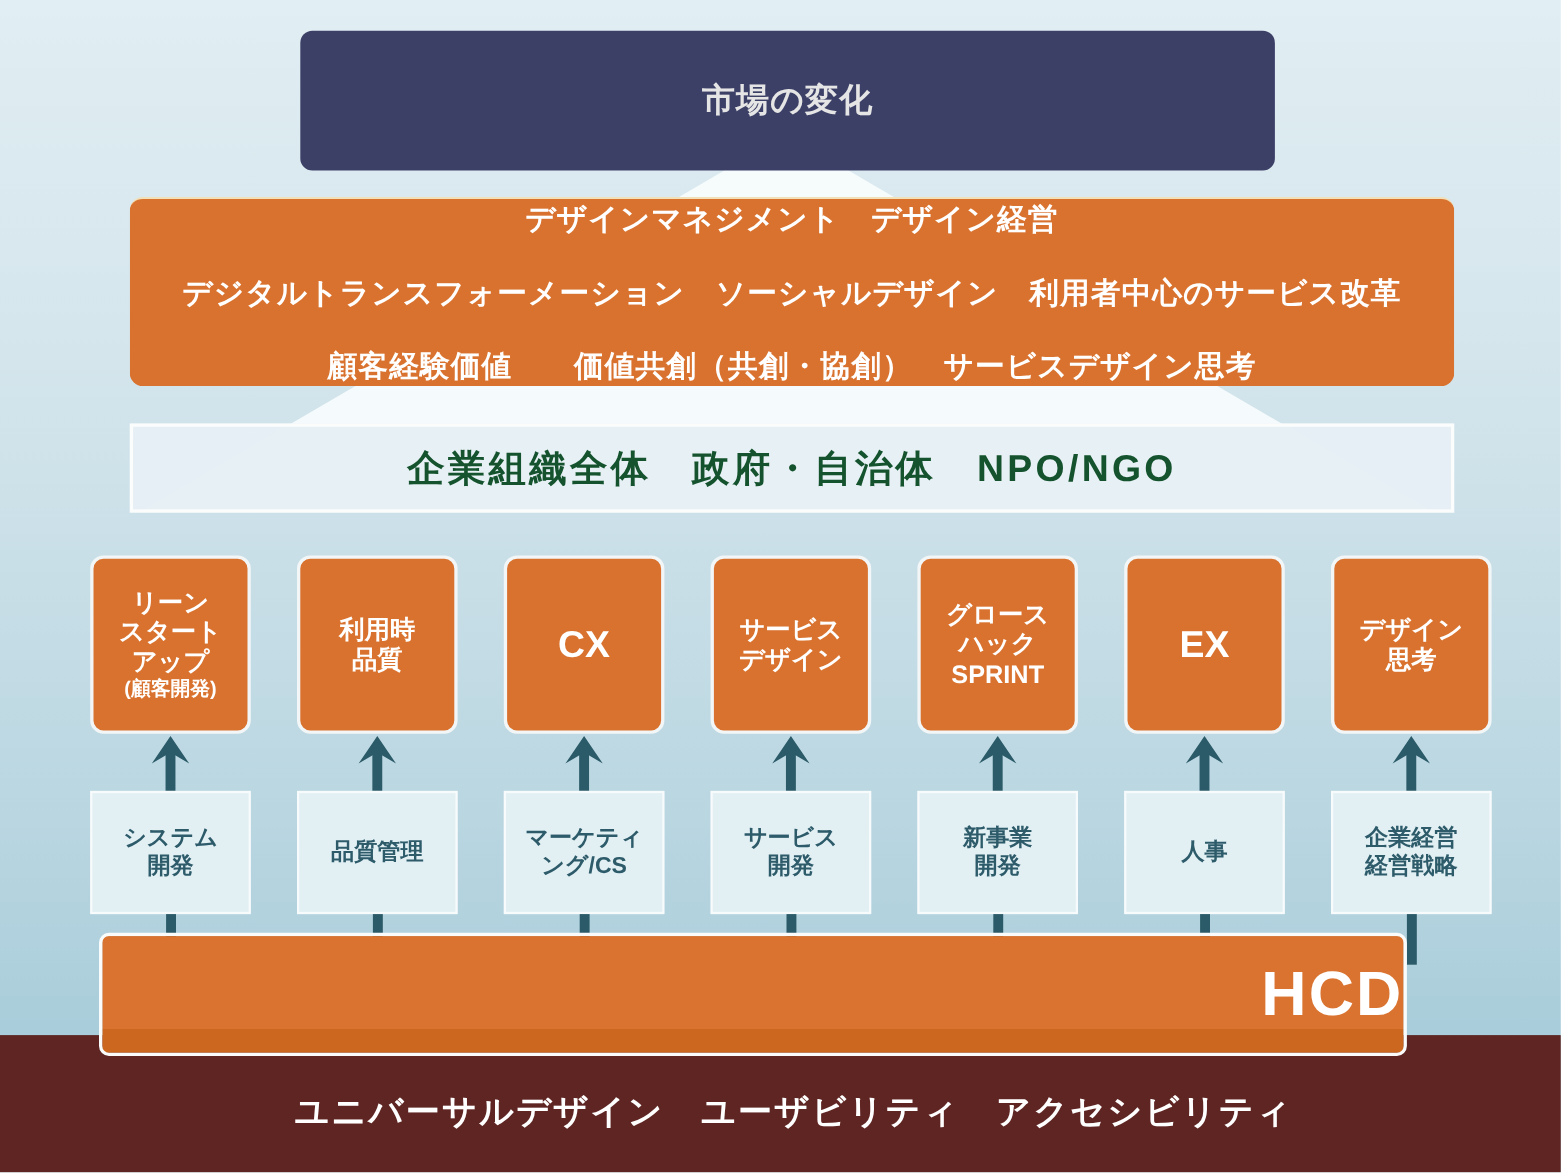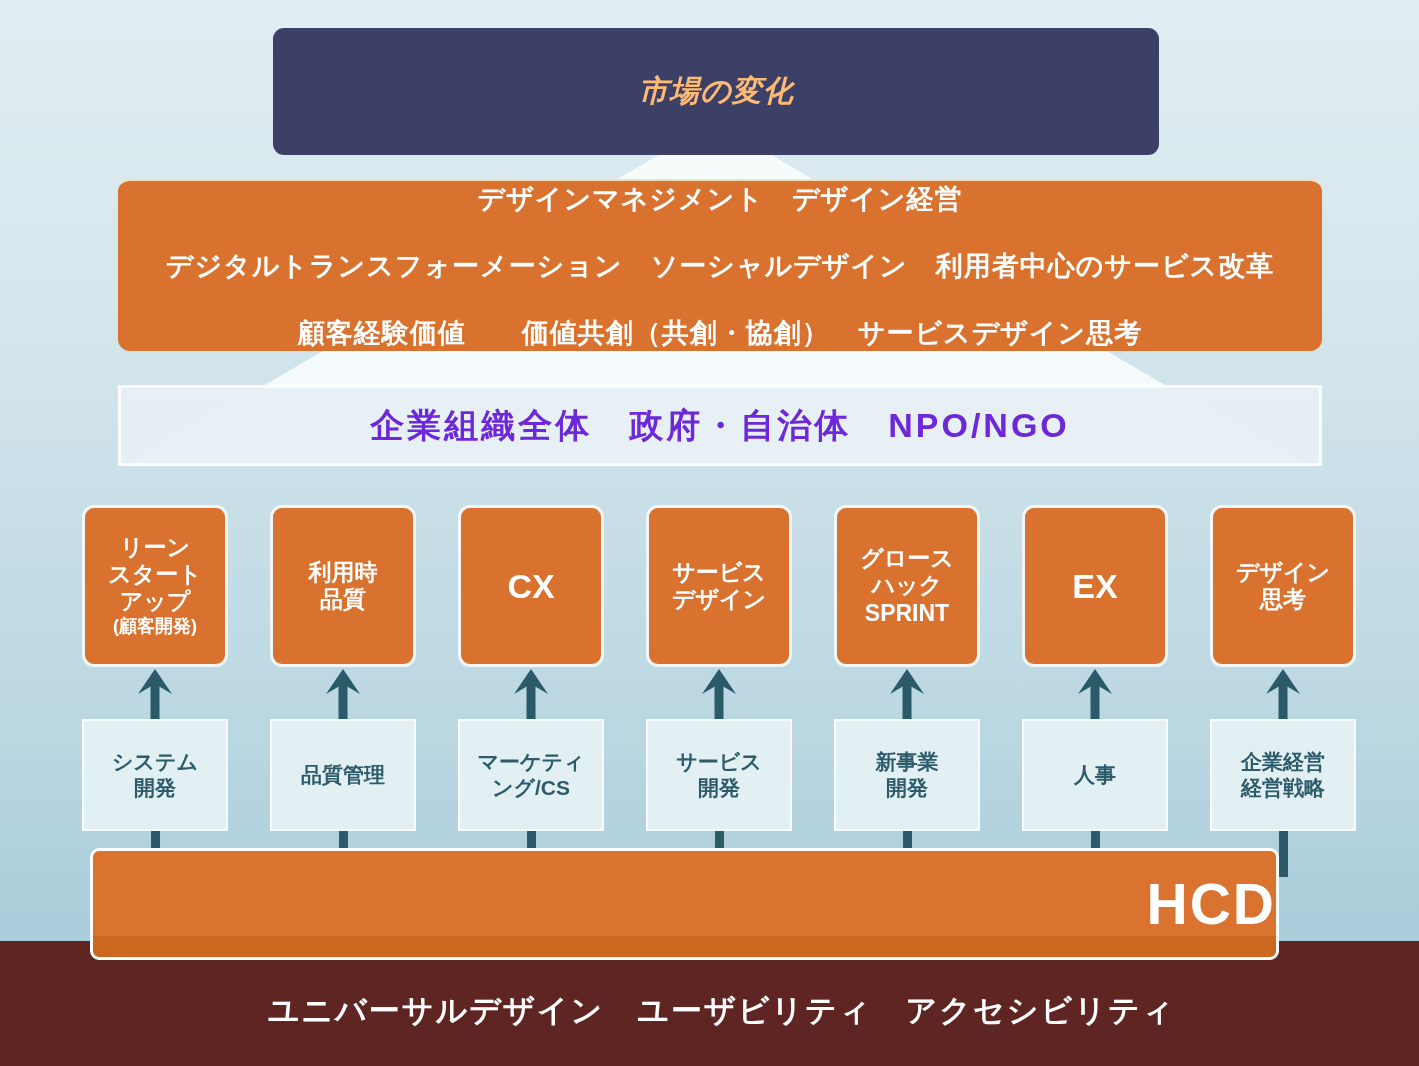--- a/index.html
+++ b/index.html
@@ -11,39 +11,39 @@
   .white-arrow-svg { position:absolute; left:0; top:0; width:1419px; height:1066px; z-index:1; }
 
   .maroon-band {
     position:absolute; left:0; right:0; top:941px; height:125px; background:#5E2523; z-index:2;
     display:flex; justify-content:center; align-items:center;
   }
   .foundation-label { color:#fff; font-weight:bold; font-size:31px; letter-spacing:2px; padding-top:14px;margin-left:24px; }
 
   .navy-box {
     position:absolute; left:273px; top:28px; width:886px; height:127px; z-index:2;
-    background:#3C4067; border-radius:11px; color:#fdba74; text-align:center;
-    display:flex; flex-direction:column; justify-content:center; align-items:center; gap:9px;font-style:italic;
+    background:#3C4067; border-radius:11px; color:#e5e5e5; text-align:center;
+    display:flex; flex-direction:column; justify-content:center; align-items:center; gap:9px;
   }
   .navy-title { font-size:30px; font-weight:bold; letter-spacing:1px; }
   .navy-sub   { font-size:25px; font-weight:bold; letter-spacing:1px; }
 
   .mgmt-box {
     position:absolute; left:118px; top:179px; width:1204px; height:172px; z-index:2;
     background:#D9722E; border-radius:12px; border-top:2px solid rgba(244,236,200,0.9);
     color:#fff; font-weight:bold; font-size:27px; letter-spacing:1px; text-align:center;
     display:flex; flex-direction:column; justify-content:space-between; align-items:center; gap:7px;
     box-sizing:border-box;
   }
 
   .org-box {
     position:absolute; left:118px; top:385px; width:1204px; height:81px; z-index:2;
     background:rgba(230,240,245,0.97); border:3px solid #FBFDFD; box-sizing:border-box;
     display:flex; justify-content:center; align-items:center;
-    color:#6d28d9; font-size:34px; font-weight:bold; letter-spacing:3px;
+    color:#14532d; font-size:34px; font-weight:bold; letter-spacing:3px;
   }
 
   .columns {
     position:absolute; left:82px; top:505px; width:1274px; z-index:2;
     display:flex; justify-content:space-between;
   }
   .column { width:146px; display:flex; flex-direction:column; align-items:center; }
 
   .method-box {
     box-sizing:border-box; width:146px; height:162px;

